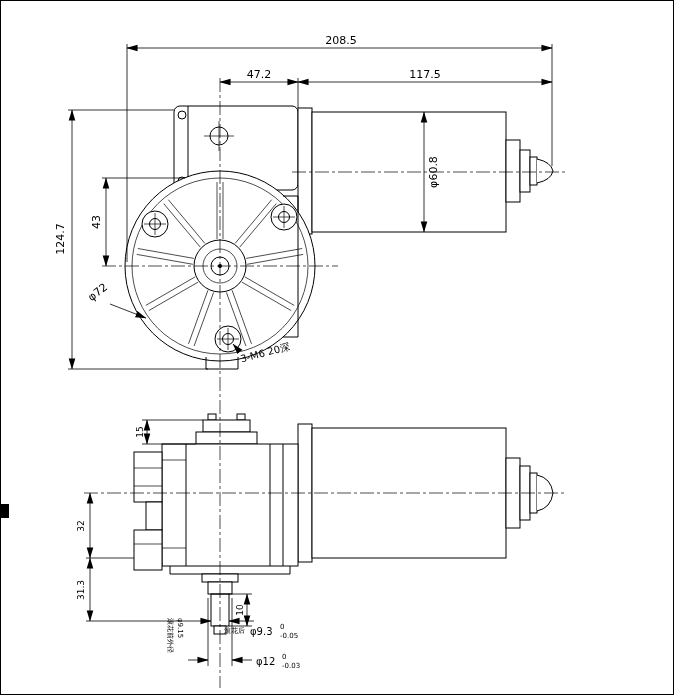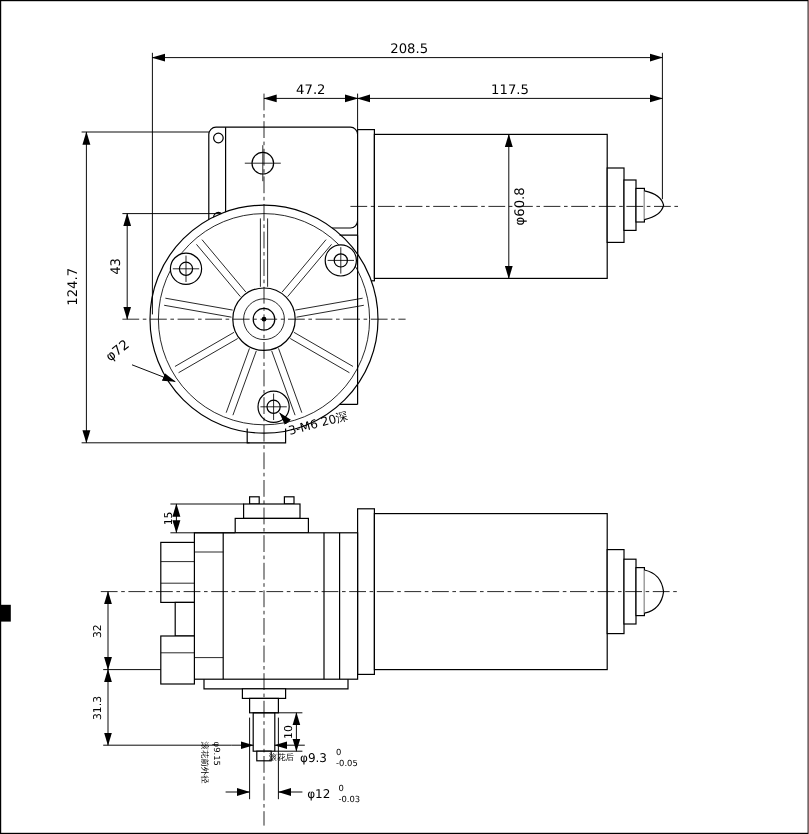--- a/index.html
+++ b/index.html
@@ -1,16 +1,16 @@
 <!DOCTYPE html>
 <html><head>
 <meta charset="utf-8">
 <style>
   html,body{margin:0;padding:0;background:#fff;}
-  .canvas{position:relative;width:674px;height:695px;background:#fca5a5;font-family:"DejaVu Sans",sans-serif;overflow:hidden;}
+  .canvas{position:relative;width:674px;height:695px;background:#f0abfc;font-family:"DejaVu Sans",sans-serif;overflow:hidden;}
   svg{display:block;}
   .ln{stroke:#000;stroke-width:1;fill:none;}
   .thin{stroke:#000;stroke-width:.7;fill:none;}
   .cl{stroke:#000;stroke-width:.7;fill:none;stroke-dasharray:14 3 3 3;}
   .dim{stroke:#000;stroke-width:.8;fill:none;}
   .white{fill:#fff;}
   text{fill:#000;font-family:"DejaVu Sans",sans-serif;}
   .t11{font-size:11px;}
   .t10{font-size:10px;}
   .t9{font-size:9px;}

